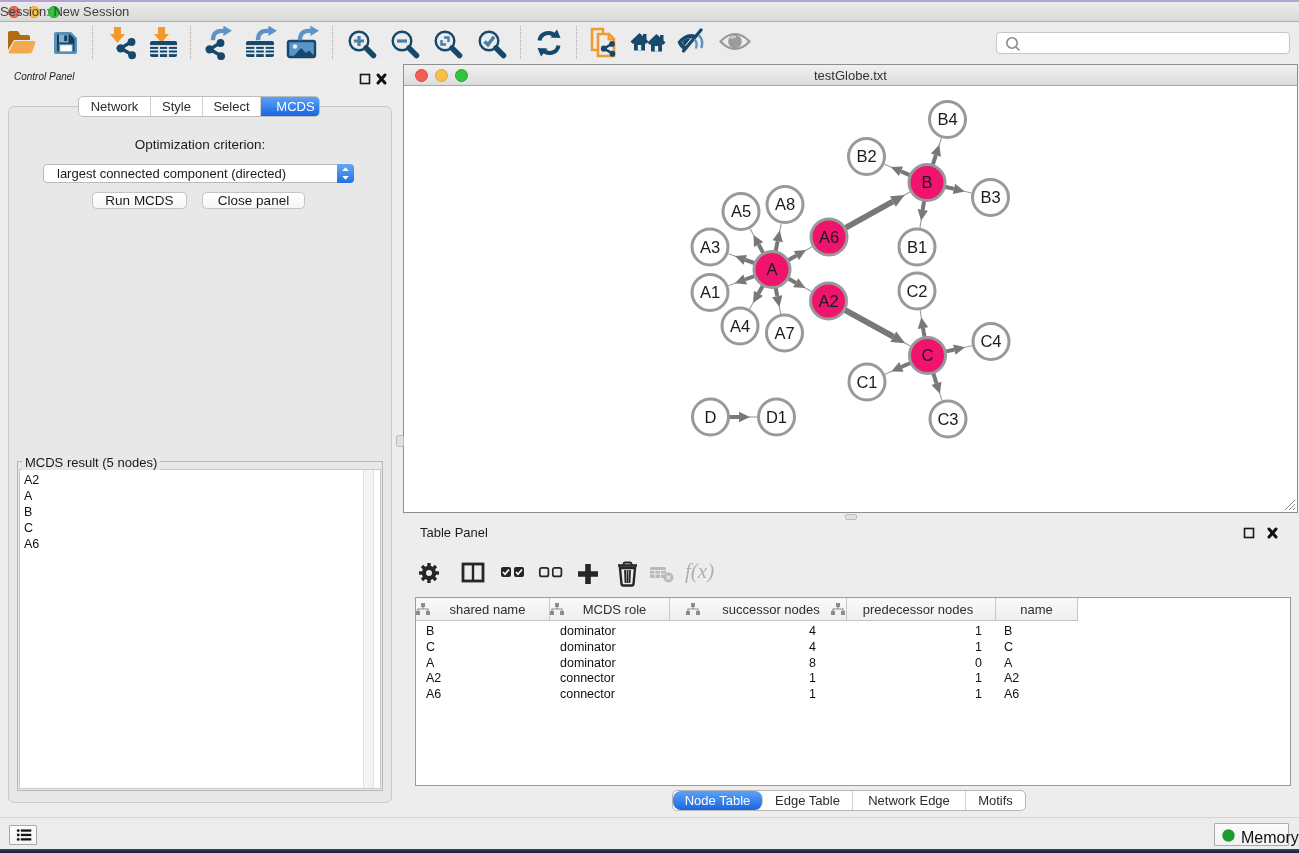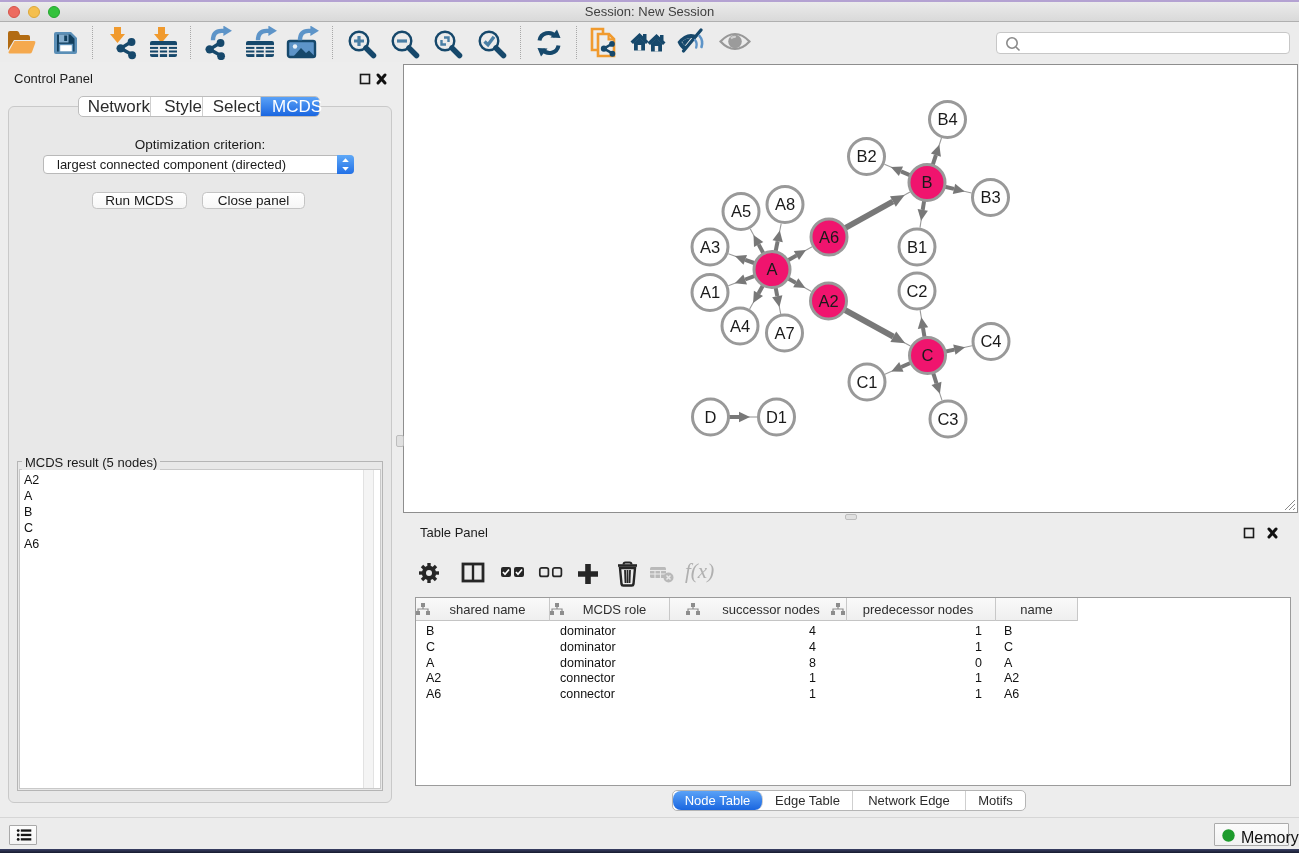--- a/index.html
+++ b/index.html
@@ -2,43 +2,43 @@
 <html><head><meta charset="utf-8"><style>
 * { margin:0; padding:0; box-sizing:border-box; }
 html,body { width:1299px; height:853px; }
 body { font-family:"Liberation Sans", sans-serif; background:#ededed; position:relative; overflow:hidden; }
 .abs { position:absolute; }
 
 #topstrip { left:0; top:0; width:1299px; height:2px; background:#b4a2d2; }
 #titlebar { left:0; top:2px; width:1299px; height:20px;
   background:linear-gradient(#ebebeb,#d9d9d9); border-bottom:1px solid #b0b0b0;
   border-radius:4px 4px 0 0; }
-#titlebar .title { position:absolute; left:0; right:0; top:2px; text-align:center;
+#titlebar .title { position:absolute; left:0; right:0; top:2px; text-align:left;
   font-size:13px; color:#404040; }
 .tl { position:absolute; top:3.5px; width:12px; height:12px; border-radius:50%; }
 
 #toolbar { left:0; top:22px; width:1299px; height:40px; background:#ececec; }
 .sep { position:absolute; top:4px; height:33px; width:0;
   border-left:1px dotted #a8a8a8; }
 #searchbox { position:absolute; left:996px; top:10px; width:294px; height:22px;
   background:#fff; border:1px solid #c7c7c7; border-radius:4px; }
 
-#cpanel-title { left:14px; top:71px; font-size:13px; color:#1d1d1d; }
+#cpanel-title { left:14px; top:71px; font-size:10px; color:#1d1d1d;font-style:italic; }
 #cp-body { left:8px; top:106px; width:384px; height:697px; background:#e8e8e8;
   border:1px solid #c9c9c9; border-radius:6px; }
 .wbtn-ico { position:absolute; top:72px; }
 #tabs { left:78px; top:96px; height:21px; display:flex;
   border:1px solid #bdbdbd; border-radius:5px; background:#fff; }
-.tab { font-size:17px; color:#2c2c2c; text-align:right; line-height:19px;
+.tab { font-size:13px; color:#2c2c2c; text-align:center; line-height:19px;
   border-right:1px solid #cfcfcf; }
 .tab:last-child { border-right:none;padding-left:11px; }
 .tab.sel { background:linear-gradient(#5aa2f7,#1a66e0); color:#fff;
   border-radius:0 4px 4px 0; }
 #optlabel { left:8px; top:137px; width:384px; text-align:center; font-size:13.5px; color:#1a1a1a; }
-#dropdown { left:43px; top:155px; width:311px; height:19px; background:#fff;
+#dropdown { left:43px; top:164px; width:311px; height:19px; background:#fff;
   border:1px solid #b9b9b9; border-radius:4px;padding-left:39px; }
 #dropdown .txt { position:absolute; left:13px; top:1px; font-size:13px; color:#1a1a1a; }
 #stepper { position:absolute; right:-1px; top:-1px; width:17px; height:19px;
   background:linear-gradient(#5fa9f8,#2270e6); border-radius:0 4px 4px 0; }
 .btn { position:absolute; height:17px; background:linear-gradient(#ffffff,#f6f6f6);
   border:1px solid #c4c4c4; border-radius:4.5px; font-size:13.5px; color:#1a1a1a;
   text-align:center; line-height:16px; }
 
 #mcdsbox { left:17px; top:461px; width:366px; height:330px;
   border:1px solid #b5b5b5; }
@@ -275,20 +275,26 @@
     </div>
 </div>
 <div class="btn" style="left:92px; top:192px; width:95px;">Run MCDS</div>
 <div class="btn" style="left:202px; top:192px; width:103px;">Close panel</div>
 <div class="abs" id="mcdsbox"></div>
 <div class="abs" id="mcdslist">A2<br>A<br>B<br>C<br>A6</div>
 <div class="abs" id="mcds-sb"></div>
 <div class="abs" id="mcdslegend">MCDS result (5 nodes)</div>
 
 <div class="abs" id="netwin">
+  <div id="nettitle">
+    <div class="tl" style="left:11px; top:4px; width:13px; height:13px; background:#f25e57; border:1px solid #dc4840;"></div>
+    <div class="tl" style="left:31px; top:4px; width:13px; height:13px; background:#f6be4f; border:1px solid #dda738;"></div>
+    <div class="tl" style="left:51px; top:4px; width:13px; height:13px; background:#2fc63d; border:1px solid #24a52e;"></div>
+    <div class="title">testGlobe.txt</div>
+  </div>
   <div id="netcanvas">
     <svg width="893" height="425" viewBox="404 87 893 425">
 <line x1="763.8" y1="254.1" x2="750.2" y2="228.7" stroke="#9a9a9a" stroke-width="1.1"></line>
 <line x1="763.8" y1="254.1" x2="758.7" y2="244.6" stroke="#787878" stroke-width="4"></line>
 <polygon points="753.5,234.9 763.3,242.1 754.0,247.0" fill="#787878"></polygon>
 <line x1="775.4" y1="252.3" x2="781.2" y2="223.6" stroke="#9a9a9a" stroke-width="1.1"></line>
 <line x1="775.4" y1="252.3" x2="777.6" y2="241.3" stroke="#787878" stroke-width="4"></line>
 <polygon points="779.8,230.5 782.8,242.3 772.5,240.2" fill="#787878"></polygon>
 <line x1="755.5" y1="263.5" x2="728.3" y2="253.7" stroke="#9a9a9a" stroke-width="1.1"></line>
 <line x1="755.5" y1="263.5" x2="745.3" y2="259.8" stroke="#787878" stroke-width="4"></line>

